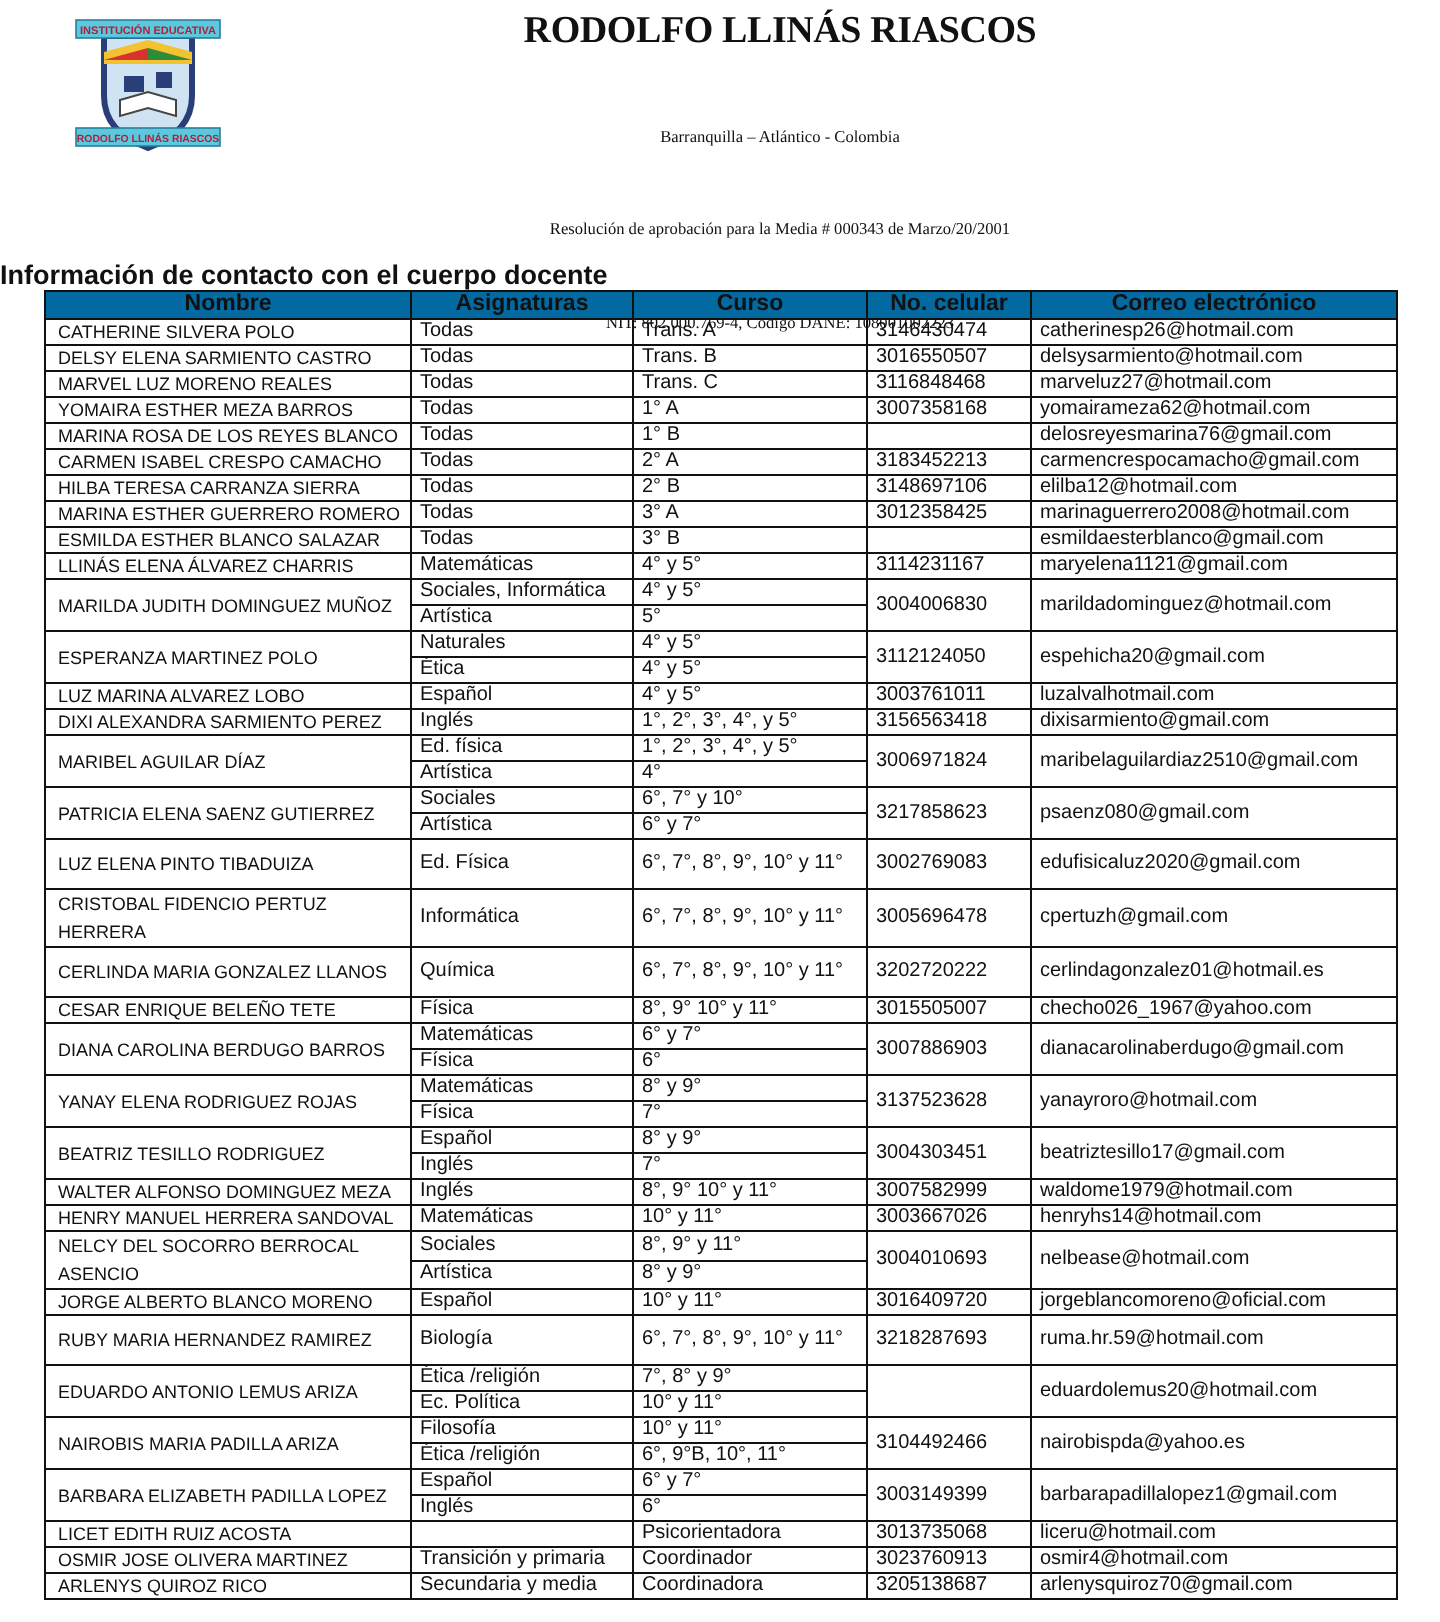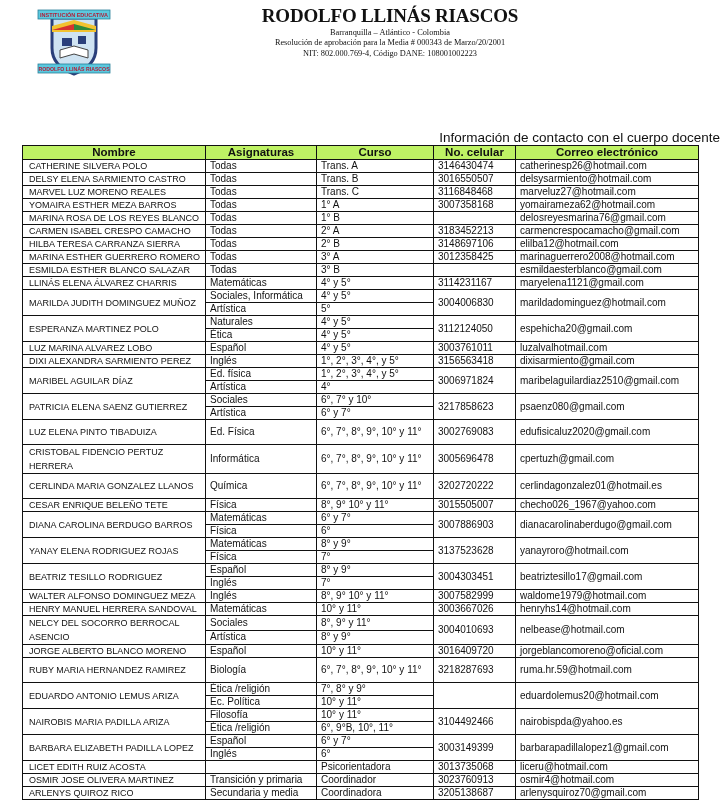--- a/index.html
+++ b/index.html
@@ -1,25 +1,25 @@
 <!DOCTYPE html>
 <html><head>
 <meta charset="utf-8">
 <style>
   html, body { margin:0; padding:0; background:#ffffff; }
   body { width:720px; height:811px; position:relative; overflow:hidden; font-family:"Liberation Sans", sans-serif; color:#111; }
   .logo { position:absolute; left:36px; top:4px; width:76px; height:76px; }
   .header { position:absolute; left:140px; top:6px; width:500px; text-align:center; font-family:"Liberation Serif", serif; }
   .header .t1 { font-size:19px; font-weight:bold; line-height:20px; letter-spacing:-0.2px; }
   .header .t2 { font-size:19px; font-weight:bold; line-height:20px; letter-spacing:-0.2px; }
-  .header .sub { font-size:8.3px; line-height:10.3px; }
-  .table-title { position:absolute; left:0; width:720px; top:130px; text-align:right; font-size:13.5px; font-weight:normal; padding-left:0px; }
+  .header .sub { font-size:8.3px; line-height:10.3px;margin-top:36px; }
+  .table-title { position:absolute; left:0; width:720px; top:130px; text-align:left; font-size:13.5px; font-weight:bold; padding-left:0px; }
   table { position:absolute; left:22px; top:145px; border-collapse:collapse; width:676px; table-layout:fixed; }
   th, td { border:1px solid #111; padding:0 0 0 4px; font-size:10px; line-height:12px; vertical-align:middle; white-space:nowrap; overflow:hidden; }
-  th { background:#bef264; font-size:11.5px; font-weight:bold; text-align:center; height:13px; line-height:13px; padding:0; }
+  th { background:#0369a1; font-size:11.5px; font-weight:bold; text-align:center; height:13px; line-height:13px; padding:0; }
   td.name { font-size:9px; padding-left:6px;margin-top:44px; }
   td.wrap { white-space:normal; line-height:10.5px; }
   td.name.wrap { white-space:normal; line-height:14px; }
   tr.s td { height:11px; }
 </style>
 </head>
 <body>
 
 <svg class="logo" viewBox="0 0 76 76">
   <path d="M16 14 L60 14 L60 44 Q60 62 38 70 Q16 62 16 44 Z" fill="#cfe3f2" stroke="#2a3f7a" stroke-width="3"></path>

